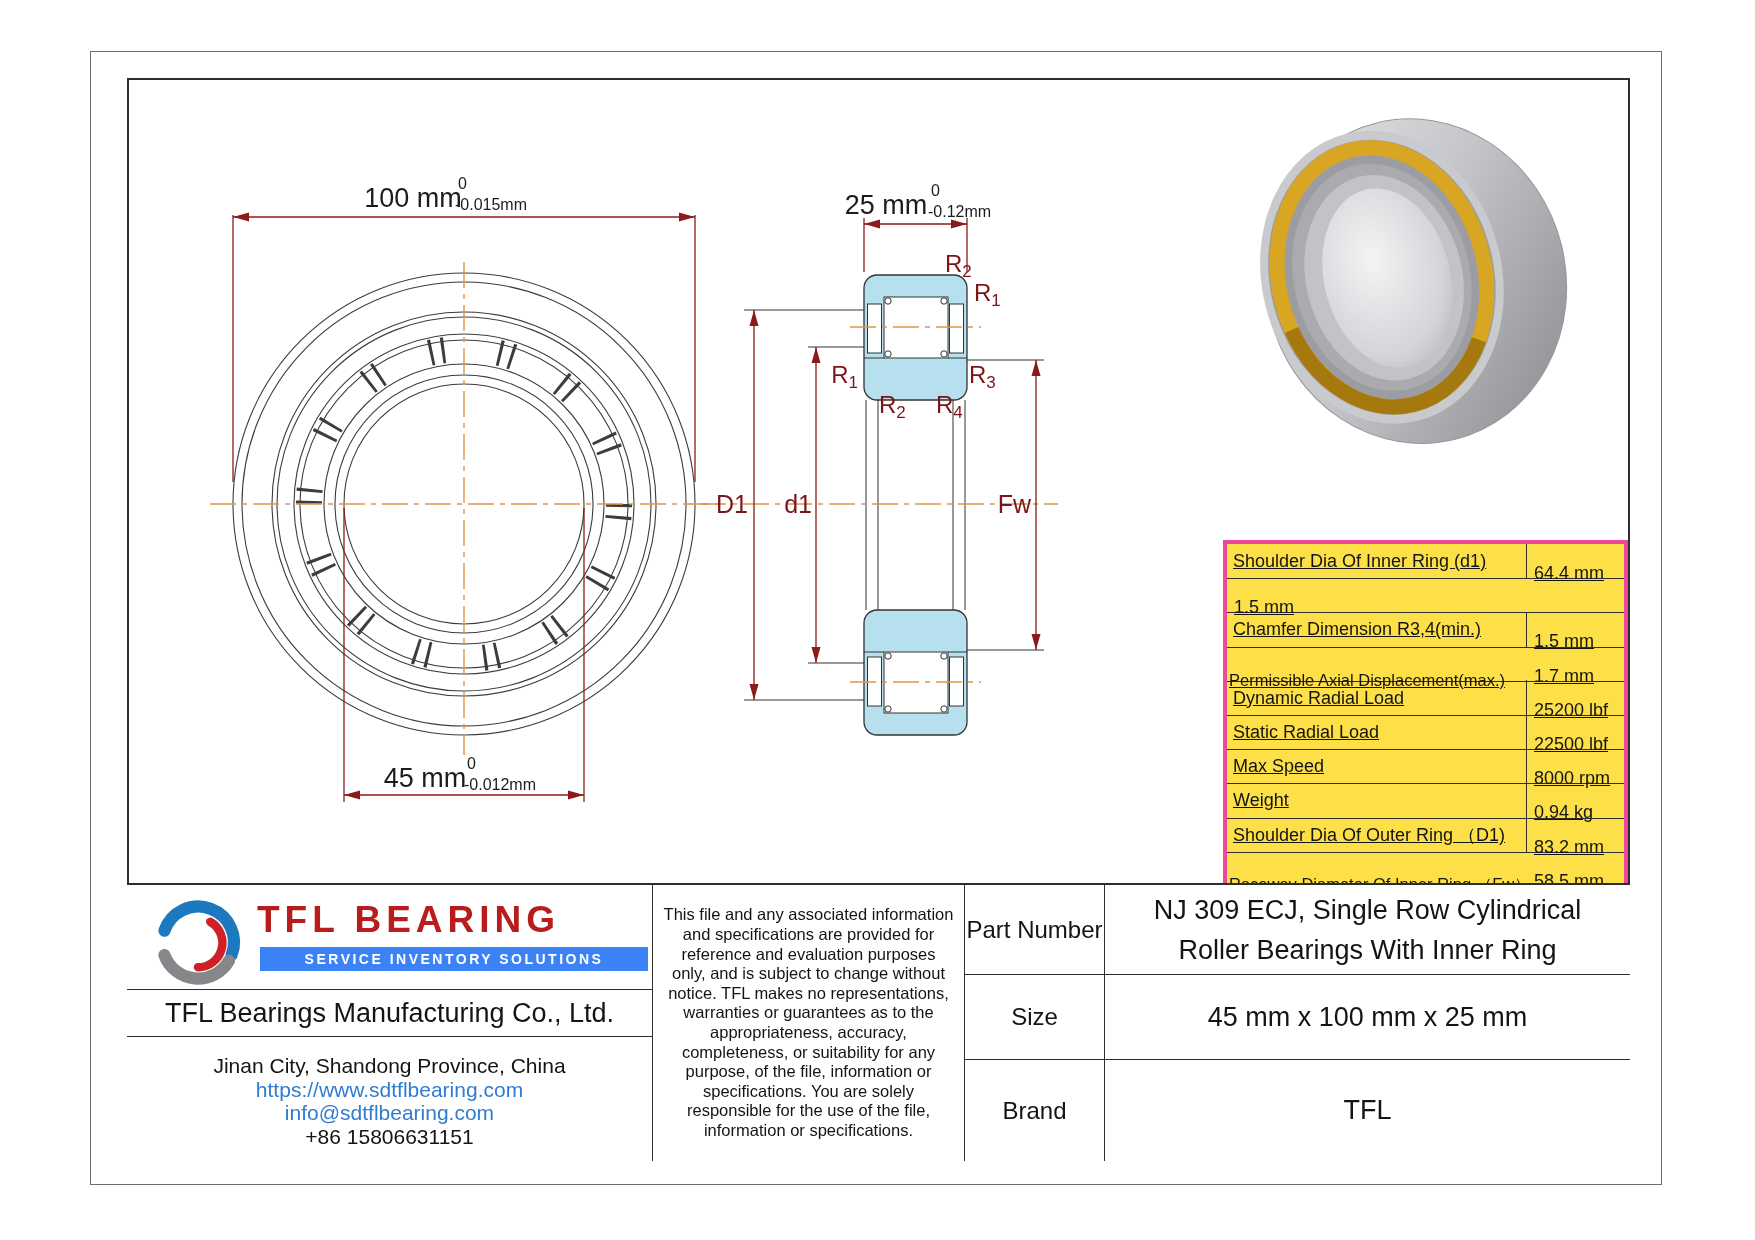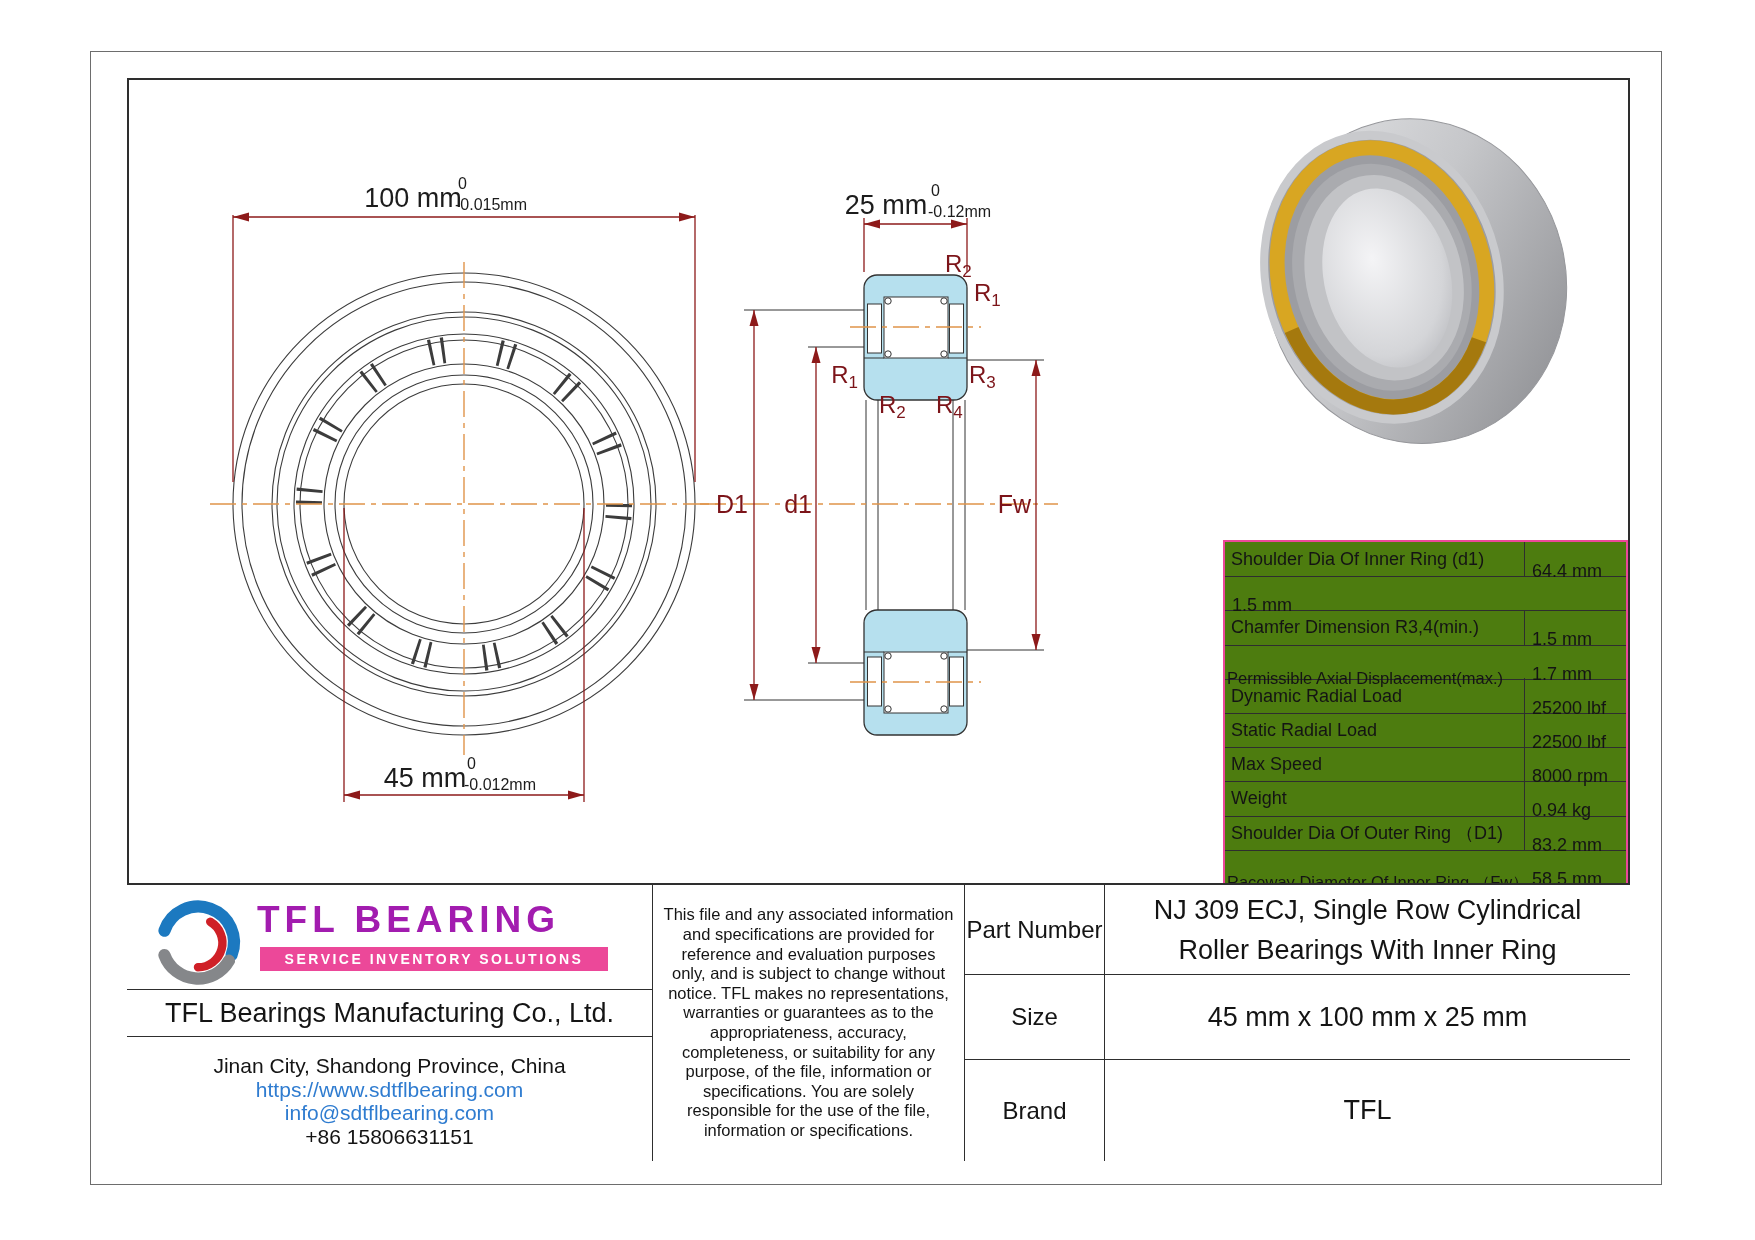--- a/index.html
+++ b/index.html
@@ -6,21 +6,21 @@
   .sheet{position:relative;width:1755px;height:1240px;background:#fff;
          font-family:"Liberation Sans","DejaVu Sans",sans-serif;color:#141414;overflow:hidden;}
   .frame-outer{position:absolute;left:90px;top:51px;width:1572px;height:1134px;
                border:1.5px solid #6d6d6d;box-sizing:border-box;}
   .frame-inner{position:absolute;left:127px;top:78px;width:1503px;height:1083px;
                border:2px solid #2e2e2e;box-sizing:border-box;}
   svg.drawing{position:absolute;left:0;top:0;}
 
   
   .spec-table{position:absolute;left:1223px;top:540px;width:405px;
-              border:2px solid #ec4899;box-sizing:border-box;background:#4d7c0f;}
+              border:4px solid #ec4899;box-sizing:border-box;background:#fde047;text-decoration:underline;}
   .spec-row{display:flex;height:34.2px;box-sizing:border-box;border-top:1.5px solid #2e2e2e;align-items:stretch;}
   .spec-row:first-child{border-top:none;}
   .spec-label{width:300px;box-sizing:border-box;border-right:1.5px solid #2e2e2e;
               font-size:18px;display:flex;align-items:center;padding-left:6px;white-space:nowrap;overflow:visible;}
   .spec-label.tight{font-size:16.5px;padding-left:2px;margin-top:32px;}
   .spec-value{flex:1;font-size:18px;display:flex;align-items:center;padding-left:7px;white-space:nowrap;margin-top:24px;}
 
   
   .cell{position:absolute;box-sizing:border-box;border:0 solid #2e2e2e;background:#fff;}
   .cell.center{display:flex;align-items:center;justify-content:center;text-align:center;}
@@ -33,22 +33,22 @@
   #cell-pn-label{left:965px;top:883px;width:140px;height:92px;border-top-width:2px;border-right-width:1.5px;border-bottom-width:1.5px;font-size:24px;}
   #cell-pn-value{left:1105px;top:883px;width:525px;height:92px;border-top-width:2px;border-bottom-width:1.5px;
                  font-size:27px;line-height:40px;padding:0 35px;}
   #cell-size-label{left:965px;top:975px;width:140px;height:85px;border-right-width:1.5px;border-bottom-width:1.5px;font-size:24px;}
   #cell-size-value{left:1105px;top:975px;width:525px;height:85px;border-bottom-width:1.5px;font-size:27px;}
   #cell-brand-label{left:965px;top:1060px;width:140px;height:101px;border-right-width:1.5px;font-size:24px;}
   #cell-brand-value{left:1105px;top:1060px;width:525px;height:101px;font-size:27px;}
 
   .logo-icon{position:absolute;left:24px;top:9px;width:94px;height:94px;}
   .logo-title{position:absolute;left:130px;top:14px;font-size:37px;font-weight:bold;letter-spacing:5px;
-              color:#a21caf;white-space:nowrap;}
-  .logo-band{position:absolute;left:133px;top:62px;width:348px;height:24px;background:#ec4899;
+              color:#b91c1c;white-space:nowrap;}
+  .logo-band{position:absolute;left:133px;top:62px;width:388px;height:24px;background:#3b82f6;
              color:#fff;font-size:14px;font-weight:bold;letter-spacing:2.5px;
              display:flex;align-items:center;justify-content:center;white-space:nowrap;}
   .addr-line{display:block;}
   .addr-link{color:#2f7cd0;}
 
   
   .dim-main{font-size:27px;fill:#1c1c1c;}
   .dim-tol{font-size:16px;fill:#1c1c1c;}
   .rad-label{font-size:25px;fill:#7c1419;}
   .r-label{font-size:24px;fill:#7c1419;}

